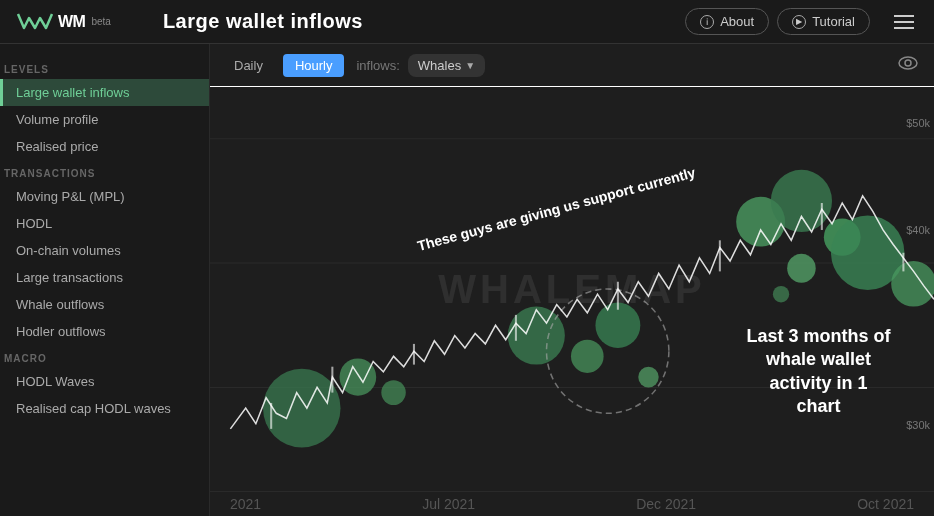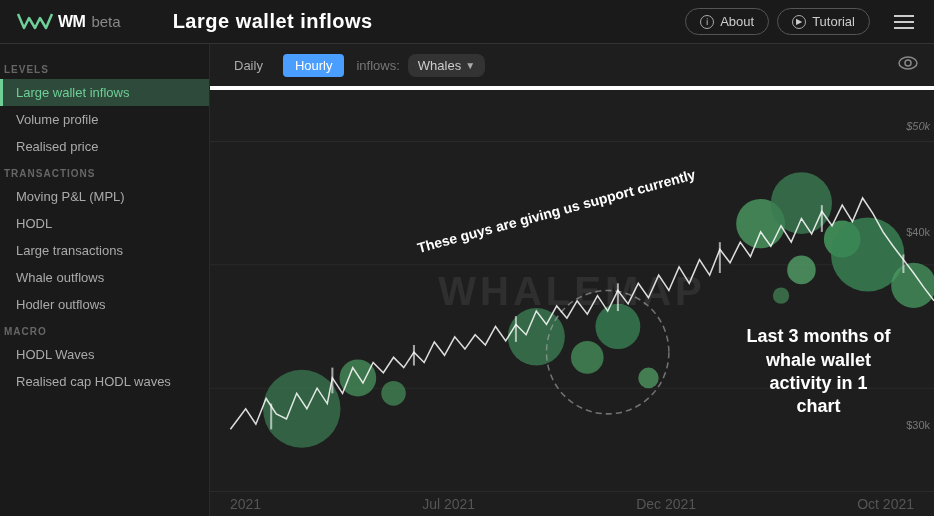--- a/index.html
+++ b/index.html
@@ -31,21 +31,21 @@
       gap: 4px;
       margin-right: 24px;
     }
     .logo-text {
       color: #fff;
       font-weight: 700;
       font-size: 16px;
       letter-spacing: -0.5px;
     }
     .logo-beta {
-      font-size: 15px;
+      font-size: 10px;
       color: #888;
       vertical-align: super;
       margin-left: 2px;
     }
     .page-title {
       color: #fff;
       font-size: 20px;
       font-weight: 600;
       letter-spacing: 0.5px;
       flex: 1;
@@ -157,21 +157,21 @@
       flex: 1;
       display: flex;
       flex-direction: column;
       background: #1e1e1e;
       position: relative;
     }
     .chart-toolbar {
       display: flex;
       align-items: center;
       padding: 8px 12px;
-      border-bottom: 4px solid #ffffff;
+      border-bottom: 1px solid #ffffff;
       gap: 8px;
       flex-shrink: 0;
     }
     .btn-period {
       padding: 4px 12px;
       border-radius: 4px;
       border: none;
       background: transparent;
       color: #aaa;
       cursor: pointer;
@@ -316,20 +316,23 @@
     </div>
 
     <div class="sidebar-section-label">TRANSACTIONS</div>
     <div class="sidebar-item">
       <span>Moving P&amp;L (MPL)</span>
     </div>
     <div class="sidebar-item">
       <span>HODL</span>
     </div>
     <div class="sidebar-item">
+      <span>On-chain volumes</span>
+    </div>
+    <div class="sidebar-item">
       <span>Large transactions</span>
     </div>
     <div class="sidebar-item">
       <span>Whale outflows</span>
     </div>
     <div class="sidebar-item">
       <span>Hodler outflows</span>
     </div>
 
     <div class="sidebar-section-label">MACRO</div>
@@ -357,21 +360,21 @@
           <circle cx="10" cy="7" r="3" stroke="#888" stroke-width="1.5" fill="none"></circle>
         </svg>
       </div>
     </div>
 
     <div class="chart-canvas">
       
       <div class="whalemap-watermark">WHALEMAP</div>
 
       
-      <div class="price-label" style="top: 30px; font-style: italic;">$50k</div>
+      <div class="price-label" style="top: 30px;">$50k</div>
       <div class="price-label" style="top: 34%;">$40k</div>
       <div class="price-label" style="bottom: 60px;">$30k</div>
 
       
       <div class="chart-annotation" style="top: 28%; left: 28%;">
         <span>These guys are giving
 us support currently</span>
       </div>
 
       

